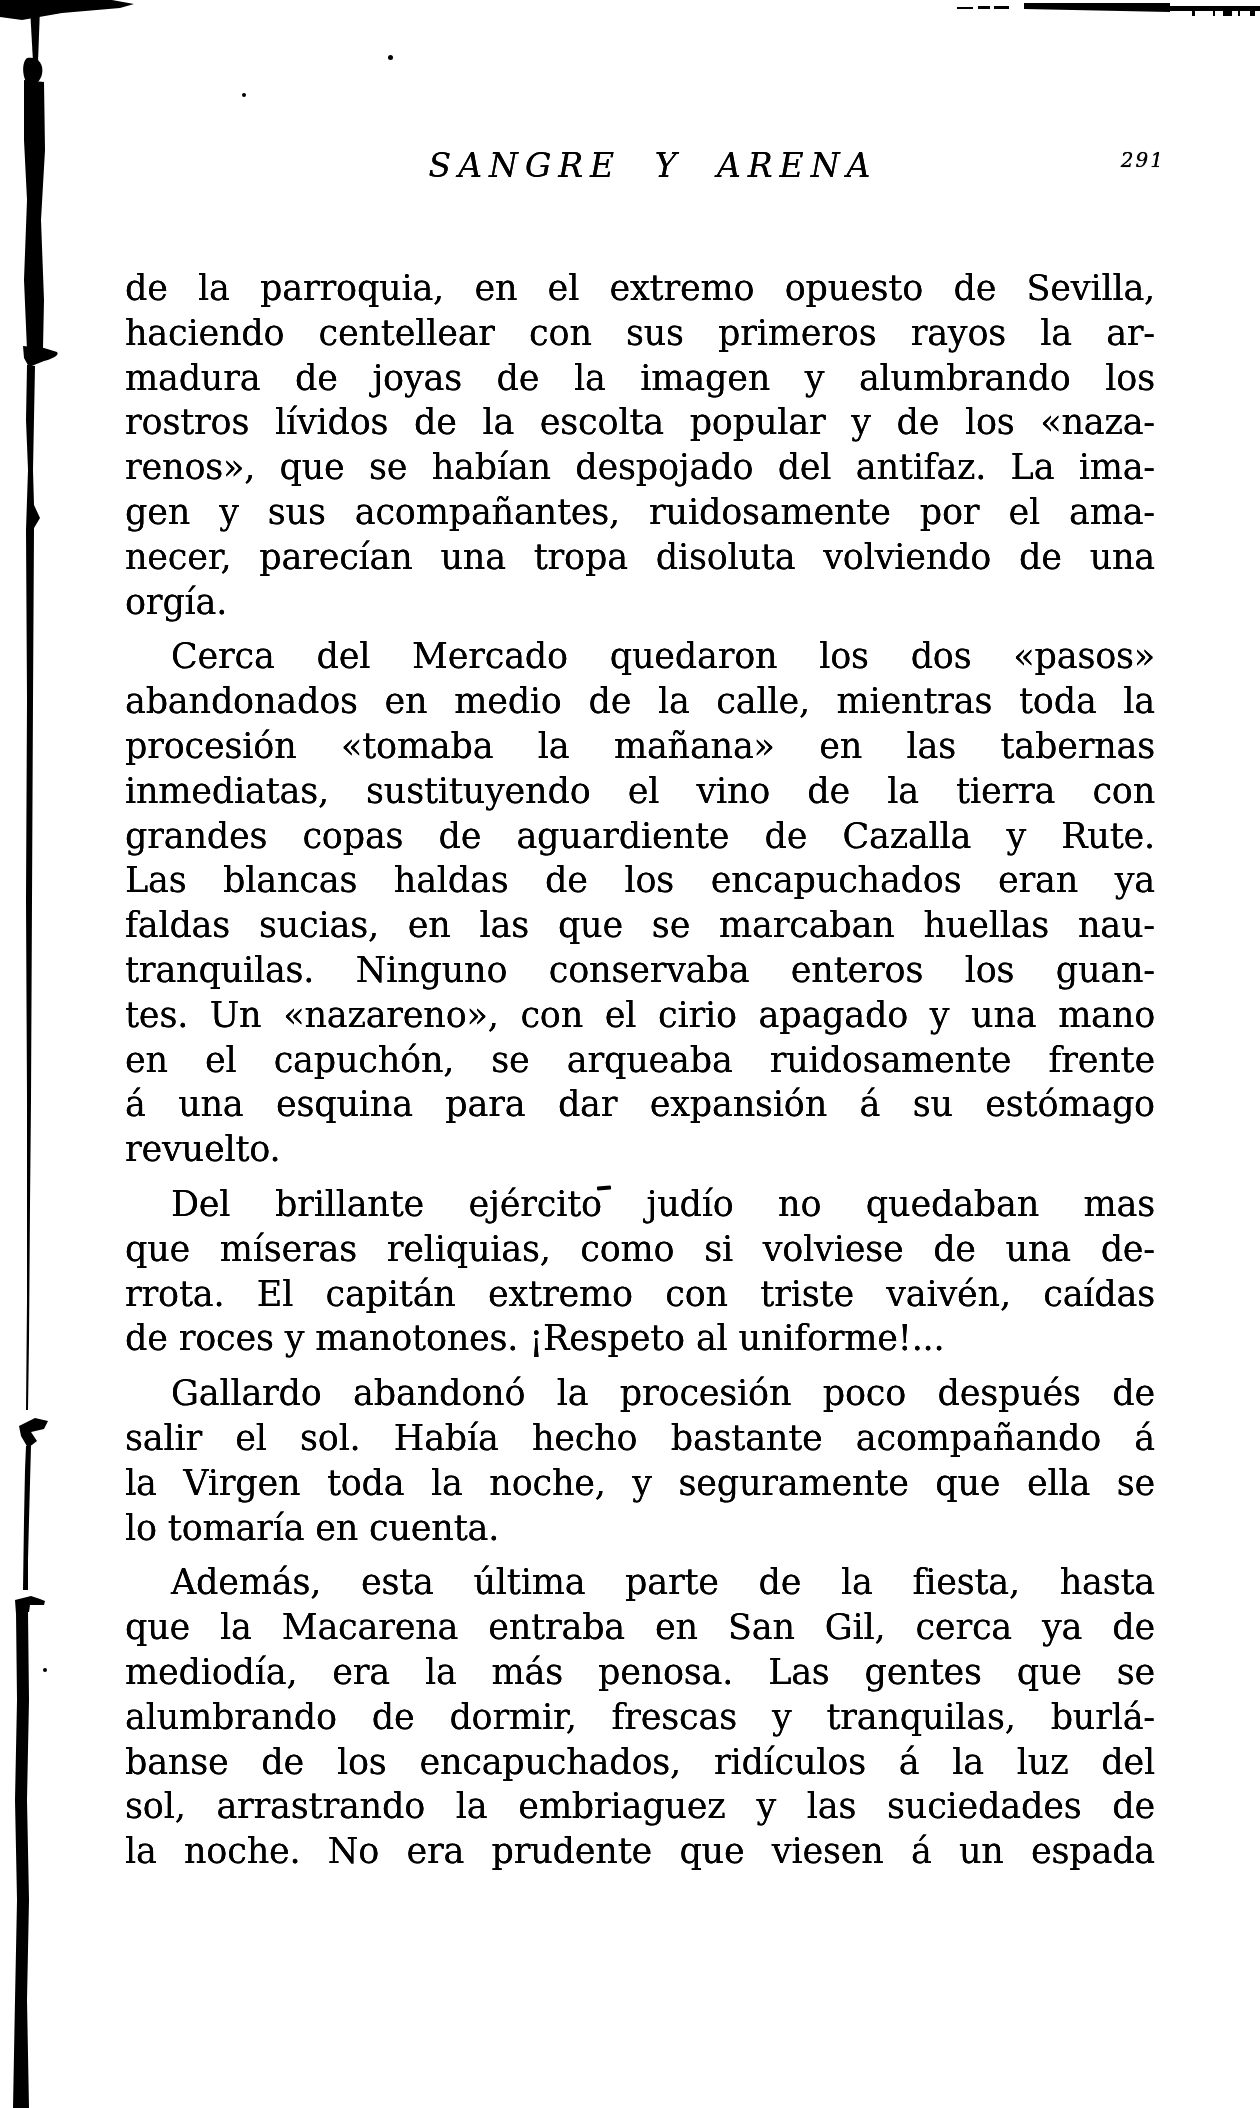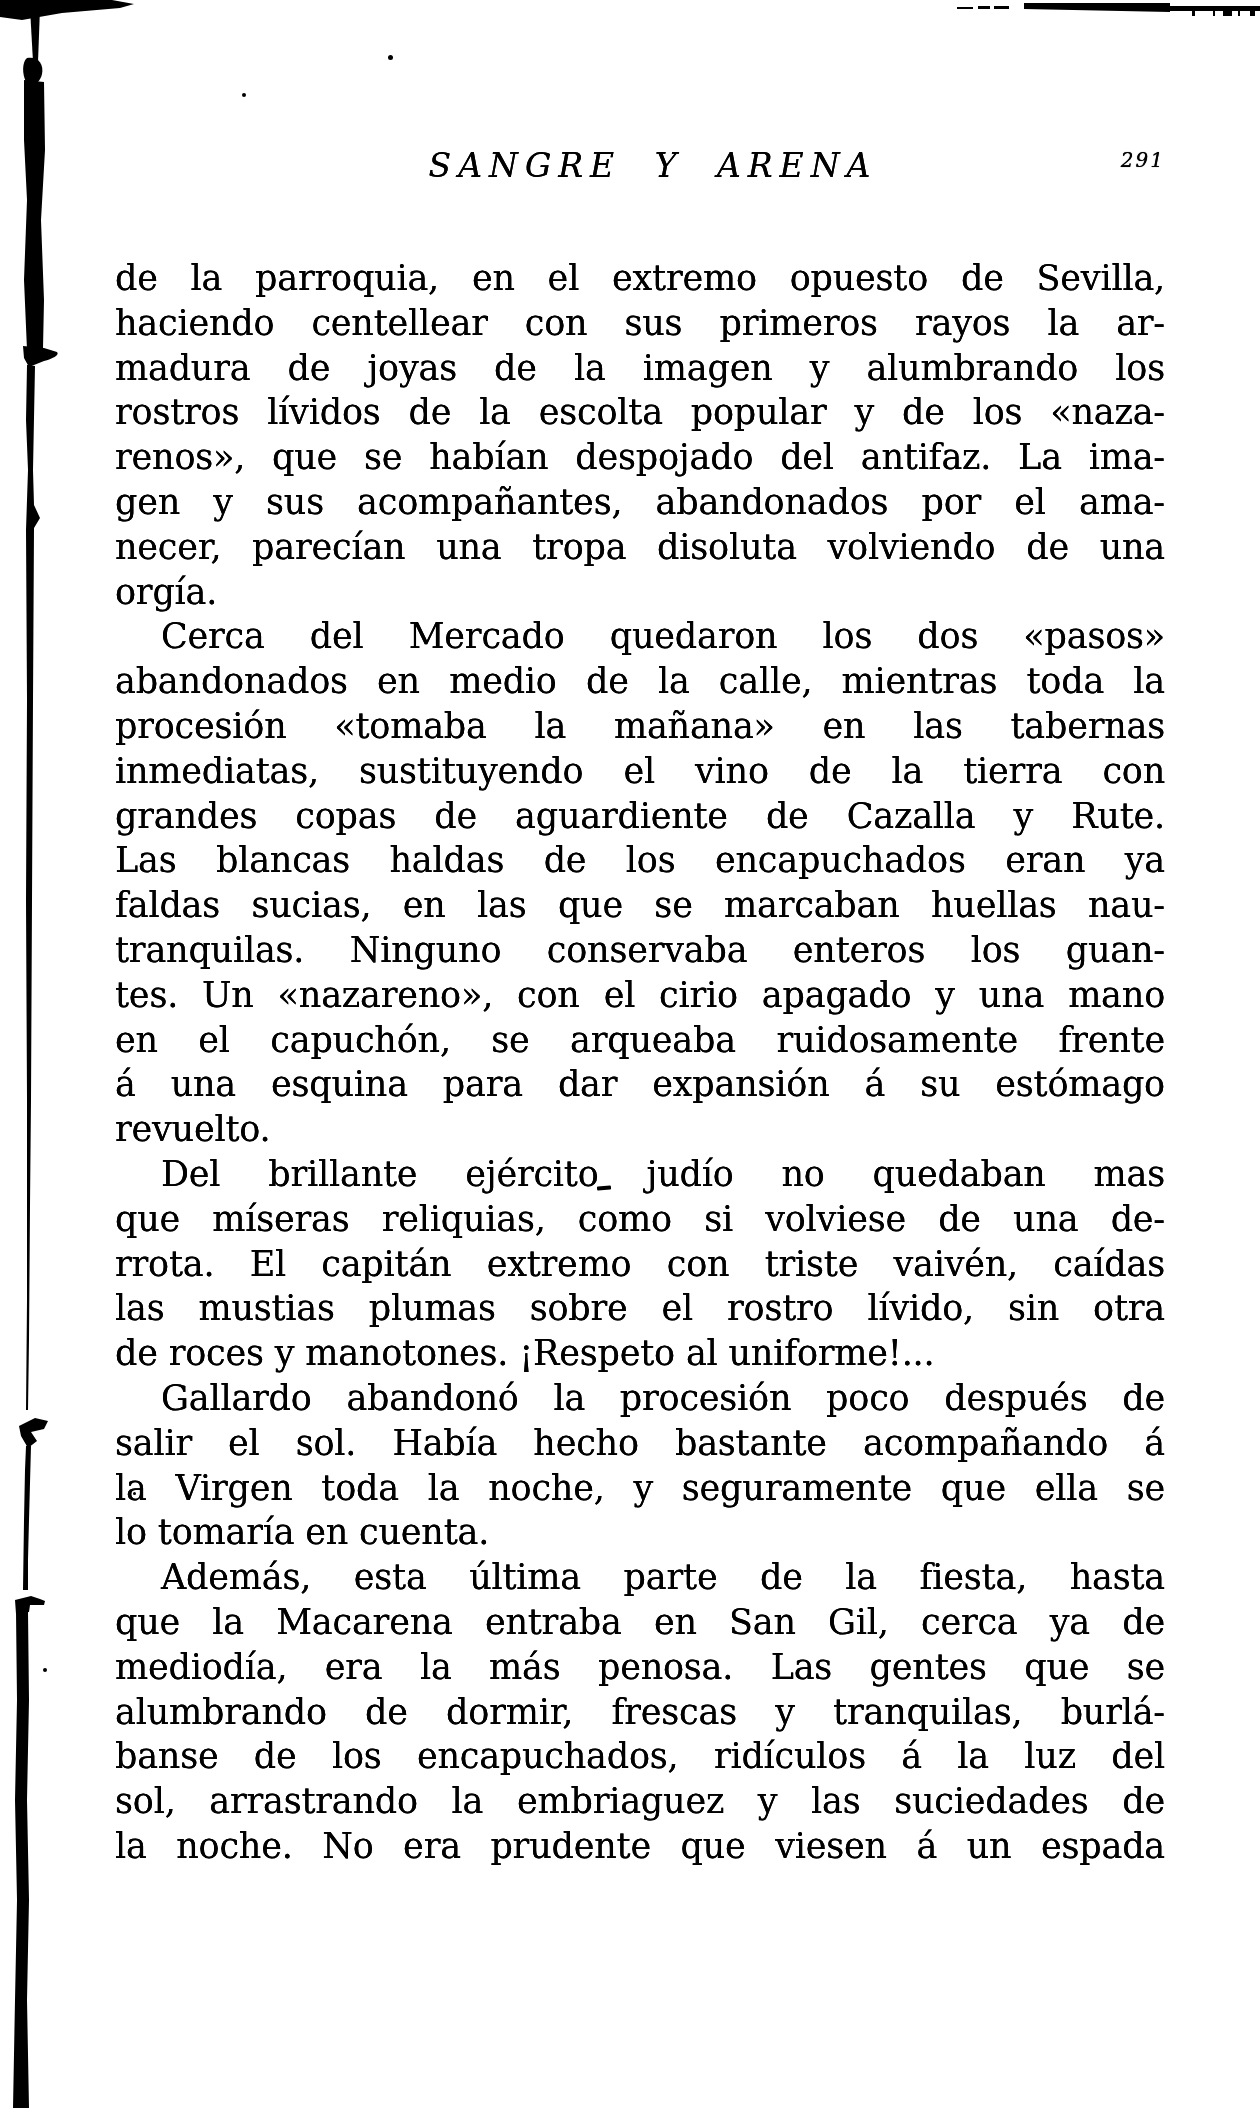--- a/index.html
+++ b/index.html
@@ -48,21 +48,21 @@
   }
   
   .text-block {
     position: absolute;
     left: 115px; top: 256px; width: 1050px;
     font-size: 35px;
     line-height: 44.8px;
     letter-spacing: -0.2px;
     text-shadow: 0 0 0.6px #000;
   }
-  .paragraph { margin: 0; }
+  .paragraph { margin: 10px; }
   .line {
     height: 44.8px;
     overflow: hidden;
     text-align: justify;
     text-align-last: justify;
   }
   .line.endline { text-align-last: left; }
   .line.indent { text-indent: 46px; }
 </style>
 </head>
@@ -120,21 +120,21 @@
     <div class="page-number">291</div>
   </div>
 
   <div class="text-block" id="text-block">
       <div class="paragraph">
         <div class="line">de la parroquia, en el extremo opuesto de Sevilla,</div>
         <div class="line">haciendo centellear con sus primeros rayos la ar-</div>
         <div class="line">madura de joyas de la imagen y alumbrando los</div>
         <div class="line">rostros lívidos de la escolta popular y de los «naza-</div>
         <div class="line">renos», que se habían despojado del antifaz. La ima-</div>
-        <div class="line">gen y sus acompañantes, abandonados por el ama-</div>
+        <div class="line">gen y sus acompañantes, ruidosamente por el ama-</div>
         <div class="line">necer, parecían una tropa disoluta volviendo de una</div>
         <div class="line endline">orgía.</div>
       </div>
       <div class="paragraph">
         <div class="line indent">Cerca del Mercado quedaron los dos «pasos»</div>
         <div class="line">abandonados en medio de la calle, mientras toda la</div>
         <div class="line">procesión «tomaba la mañana» en las tabernas</div>
         <div class="line">inmediatas, sustituyendo el vino de la tierra con</div>
         <div class="line">grandes copas de aguardiente de Cazalla y Rute.</div>
         <div class="line">Las blancas haldas de los encapuchados eran ya</div>
@@ -142,21 +142,20 @@
         <div class="line">tranquilas. Ninguno conservaba enteros los guan-</div>
         <div class="line">tes. Un «nazareno», con el cirio apagado y una mano</div>
         <div class="line">en el capuchón, se arqueaba ruidosamente frente</div>
         <div class="line">á una esquina para dar expansión á su estómago</div>
         <div class="line endline">revuelto.</div>
       </div>
       <div class="paragraph">
         <div class="line indent">Del brillante ejército judío no quedaban mas</div>
         <div class="line">que míseras reliquias, como si volviese de una de-</div>
         <div class="line">rrota. El capitán extremo con triste vaivén, caídas</div>
-        <div class="line">las mustias plumas sobre el rostro lívido, sin otra</div>
         <div class="line endline">de roces y manotones. ¡Respeto al uniforme!...</div>
       </div>
       <div class="paragraph">
         <div class="line indent">Gallardo abandonó la procesión poco después de</div>
         <div class="line">salir el sol. Había hecho bastante acompañando á</div>
         <div class="line">la Virgen toda la noche, y seguramente que ella se</div>
         <div class="line endline">lo tomaría en cuenta.</div>
       </div>
       <div class="paragraph">
         <div class="line indent">Además, esta última parte de la fiesta, hasta</div>

